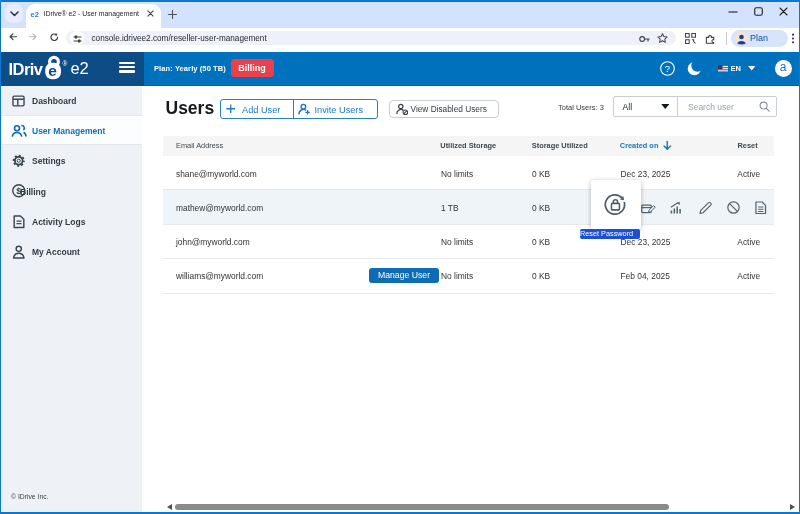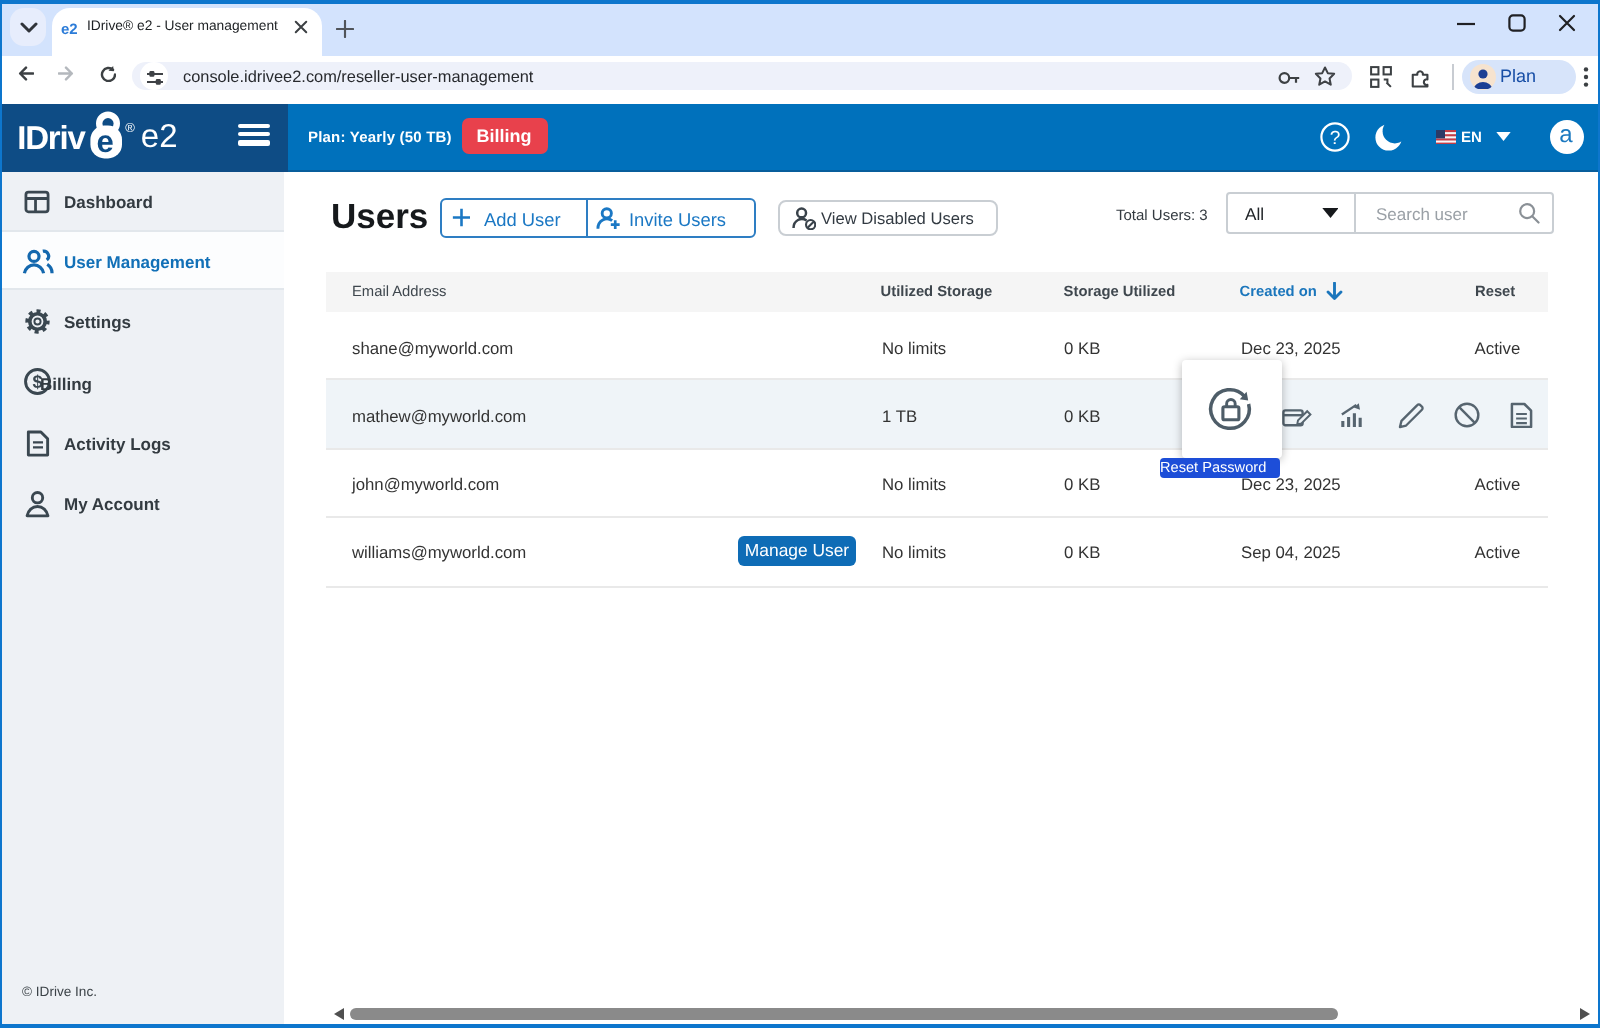--- a/index.html
+++ b/index.html
@@ -232,24 +232,24 @@
 <div class="t" style="left:737.3px;top:170.3px;font-size:8.4px;color:#333">Active</div>
 <div class="t" style="left:176px;top:203.7px;font-size:8.4px;color:#333">mathew@myworld.com</div>
 <div class="t" style="left:441px;top:203.7px;font-size:8.4px;color:#333">1 TB</div>
 <div class="t" style="left:532px;top:203.7px;font-size:8.4px;color:#333">0 KB</div>
 <div class="t" style="left:176px;top:238.2px;font-size:8.4px;color:#333">john@myworld.com</div>
 <div class="t" style="left:441px;top:238.2px;font-size:8.4px;color:#333">No limits</div>
 <div class="t" style="left:532px;top:238.2px;font-size:8.4px;color:#333">0 KB</div>
 <div class="t" style="left:620.5px;top:238.2px;font-size:8.4px;color:#333">Dec 23, 2025</div>
 <div class="t" style="left:737.3px;top:238.2px;font-size:8.4px;color:#333">Active</div>
 <div class="t" style="left:176px;top:272px;font-size:8.4px;color:#333">williams@myworld.com</div>
-<div class="a" style="left:369px;top:268px;width:59px;height:15px;background:#0e6cb6;border-radius:3px;color:#fff;font-size:8.7px;text-align:center;line-height:15px">Manage User</div>
+<div class="a" style="left:369px;top:268px;width:70px;height:15px;background:#0e6cb6;border-radius:3px;color:#fff;font-size:8.7px;text-align:center;line-height:15px">Manage User</div>
 <div class="t" style="left:441px;top:272px;font-size:8.4px;color:#333">No limits</div>
 <div class="t" style="left:532px;top:272px;font-size:8.4px;color:#333">0 KB</div>
-<div class="t" style="left:620.5px;top:272px;font-size:8.4px;color:#333">Sep 04, 2025</div>
+<div class="t" style="left:620.5px;top:272px;font-size:8.4px;color:#333">Feb 04, 2025</div>
 <div class="t" style="left:737.3px;top:272px;font-size:8.4px;color:#333">Active</div>
 
 <svg class="a" style="left:641px;top:201.5px" width="15" height="13" viewBox="0 0 15 13">
     <rect x="0.7" y="3.2" width="9.6" height="7.4" rx="1" fill="none" stroke="#56646f" stroke-width="1.2"></rect>
     <path d="M1 5.6 H10" stroke="#56646f" stroke-width="1.2"></path>
     <path d="M8 8.2 L12.6 3.6 L14.2 5.2 L9.6 9.8 L7.6 10.2 Z" fill="#eff4f8" stroke="#56646f" stroke-width="1"></path>
   </svg>
 <svg class="a" style="left:669px;top:201px" width="13.5" height="13.5" viewBox="0 0 14 14">
     <path d="M2.5 13 V9.8 M5.5 13 V7.8 M8.5 13 V5.8 M11.5 13 V8.2" stroke="#56646f" stroke-width="1.6"></path>
     <path d="M2 6.5 L9.5 1.5" stroke="#56646f" stroke-width="1.2"></path>

